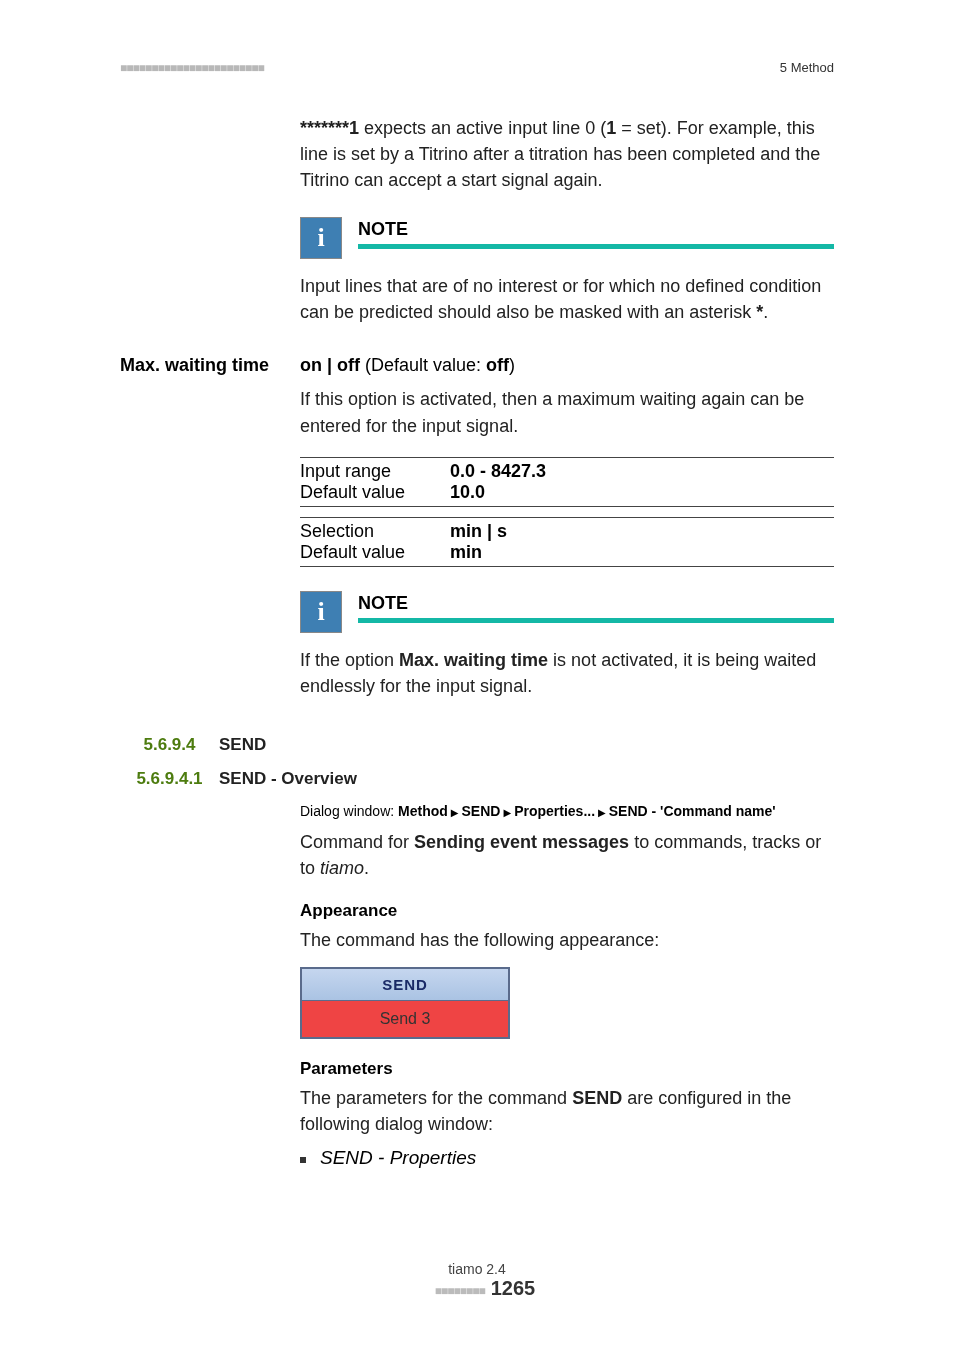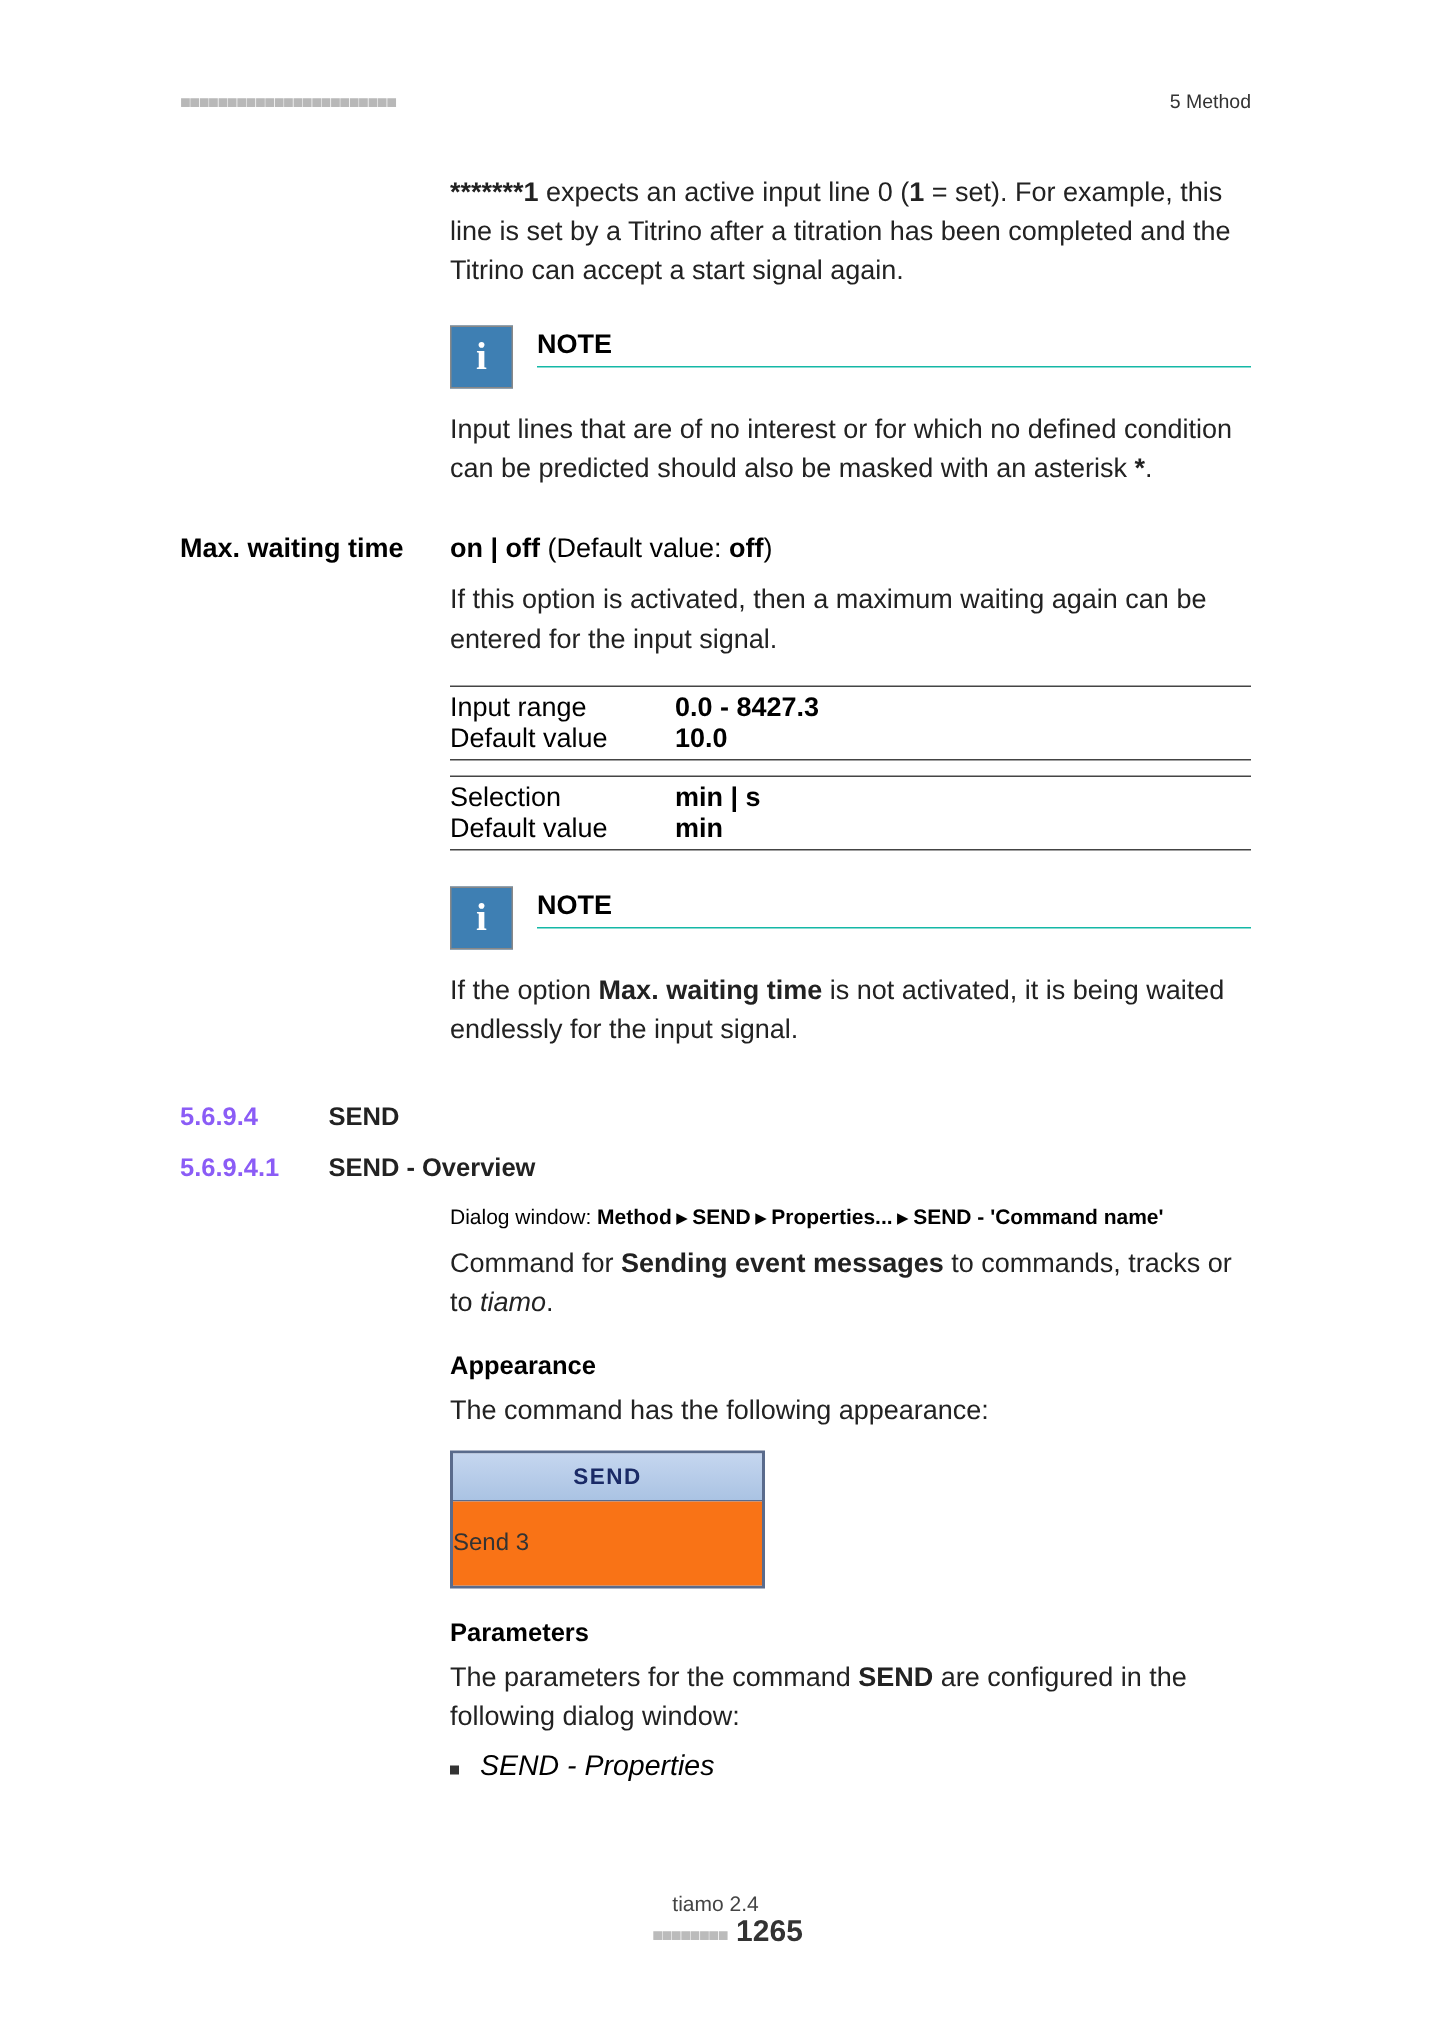--- a/index.html
+++ b/index.html
@@ -61,21 +61,21 @@
     font-weight: bold;
     font-size: 26px;
     color: #fff;
   }
   .note-title-wrap {
     flex: 1;
   }
   .note-title {
     font-weight: 700;
     font-size: 18px;
-    border-bottom: 1px solid #14b8a6;
+    border-bottom: 5px solid #14b8a6;
     padding-bottom: 4px;
     margin-top: 2px;
   }
   .section-side {
     display: flex;
     align-items: flex-start;
     margin-top: 30px;
     margin-bottom: 6px;
   }
   .side-label {
@@ -110,21 +110,22 @@
   .def-table .group + .group { margin-top: 10px; }
   .section-heading-row {
     display: flex;
     margin-top: 36px;
     margin-bottom: 14px;
   }
   .section-num {
     width: 99px;
     font-weight: 700;
     font-size: 17px;
-    color: #8b5cf6;
+    color: #4d7c0f;
+    text-align: center;
   }
   .section-title {
     font-weight: 700;
     font-size: 17px;
     color: #222;
   }
   .sub-heading {
     font-weight: 700;
     font-size: 17px;
     margin-top: 20px;
@@ -151,24 +152,25 @@
     background: linear-gradient(#c5d6ef, #aac3e3);
     text-align: center;
     font-weight: 700;
     color: #1a2a66;
     font-size: 15px;
     letter-spacing: 1px;
     padding: 7px 0;
     border-bottom: 1px solid #5a6b8c;
   }
   .appearance-body {
-    padding: 19px 0;
+    text-align: center;
+    padding: 9px 0;
     font-size: 16px;
     color: #333;
-    background: #f97316;
+    background: #ef4444;
   }
   .bullet-list {
     margin-top: 10px;
   }
   .bullet-item {
     display: flex;
     align-items: flex-start;
     font-size: 19px;
     margin-bottom: 16px;
   }

